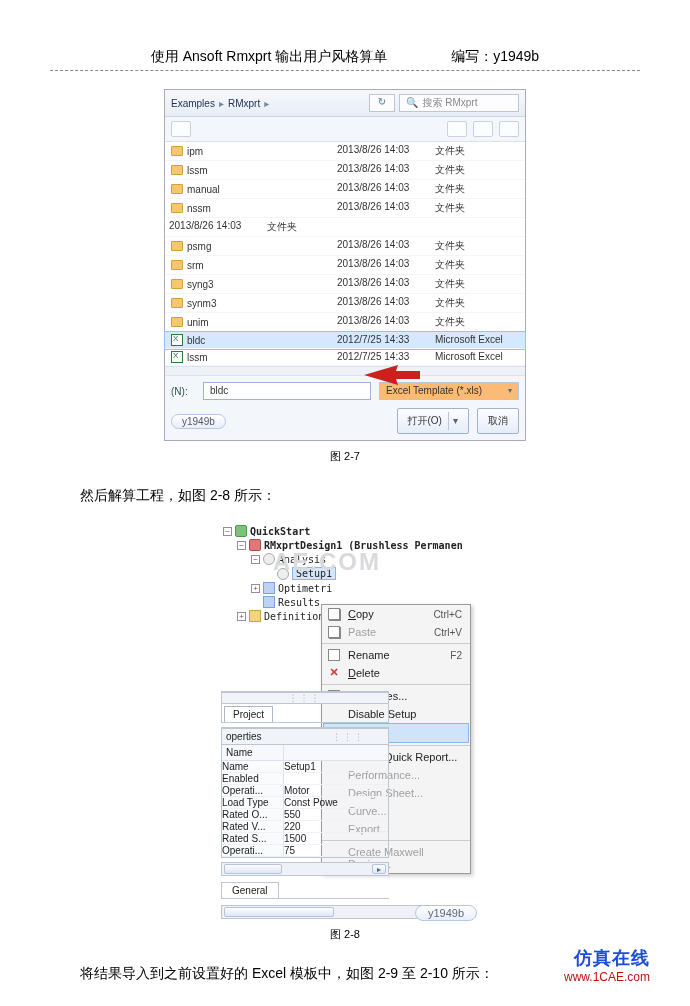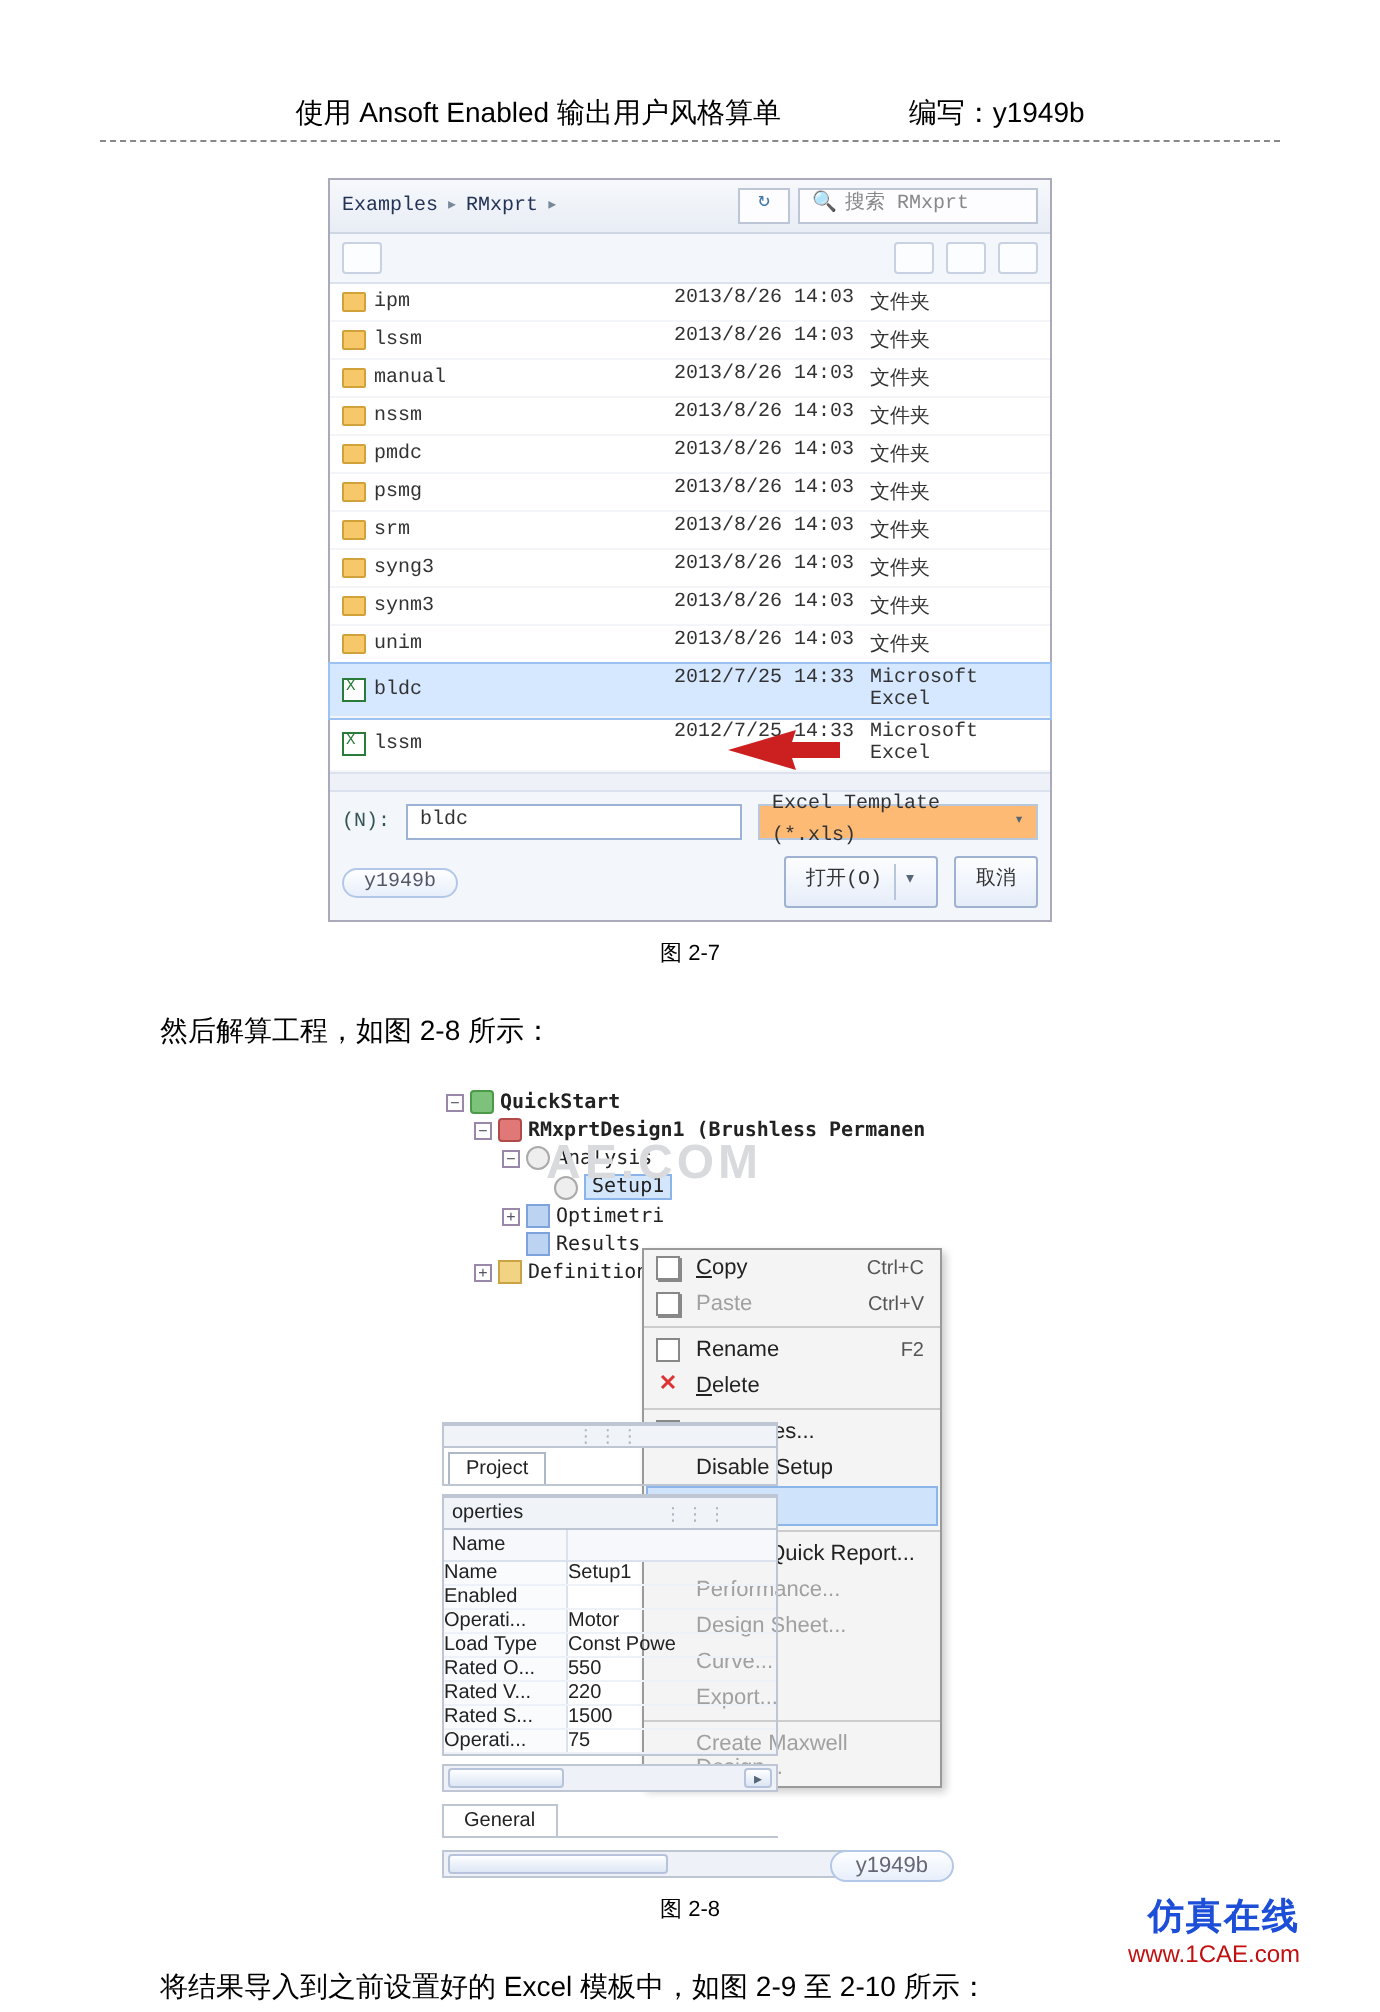--- a/index.html
+++ b/index.html
@@ -22,21 +22,21 @@
   .hr-row {
     margin: 4px 50px 18px 50px;
     border-top: 1px dashed #888;
   }
 
   
   .dlg {
     width: 362px;
     margin: 0 auto 6px auto;
     border: 1px solid #aab;
-    font-family: Liberation Mono, monospace;
+    font-family: Liberation Sans, sans-serif;
     font-size: 10px;
     color: #333;
     background: #fff;
   }
   .dlg-topbar {
     display: flex;
     align-items: center;
     padding: 4px 6px;
     background: linear-gradient(#f6f8fb,#e8edf5);
     border-bottom: 1px solid #cfd6e3;
@@ -185,21 +185,21 @@
   .footer .brand { color:#1d4ed8; font-size:18px; font-weight:bold; letter-spacing:1px; }
   .footer .url { color:#c01010; font-size:12px; }
 
   .left-col { width:168px; }
   .fig28-split { display:flex; gap:0; align-items:flex-start; position:relative; }
 </style>
 </head>
 <body>
 
 <div class="page-header">
-  <span class="left">使用 Ansoft Enabled 输出用户风格算单</span>
+  <span class="left">使用 Ansoft Rmxprt 输出用户风格算单</span>
   <span class="right">
     <span>编写：</span><span>y1949b</span>
   </span>
 </div>
 <div class="hr-row"></div>
 
 <div class="dlg-wrap">
   <div class="dlg">
     <div class="dlg-topbar">
       <span class="crumb">Examples</span>
@@ -247,24 +247,20 @@
         </div>
       <div class="row">
           <div class="col-n">
             <span class="ficon"></span>
             <span>nssm</span>
           </div>
           <div class="col-d">2013/8/26 14:03</div>
           <div class="col-t">文件夹</div>
         </div>
       <div class="row">
-          <div class="col-n">
-            <span class="ficon"></span>
-            <span>pmdc</span>
-          </div>
           <div class="col-d">2013/8/26 14:03</div>
           <div class="col-t">文件夹</div>
         </div>
       <div class="row">
           <div class="col-n">
             <span class="ficon"></span>
             <span>psmg</span>
           </div>
           <div class="col-d">2013/8/26 14:03</div>
           <div class="col-t">文件夹</div>

